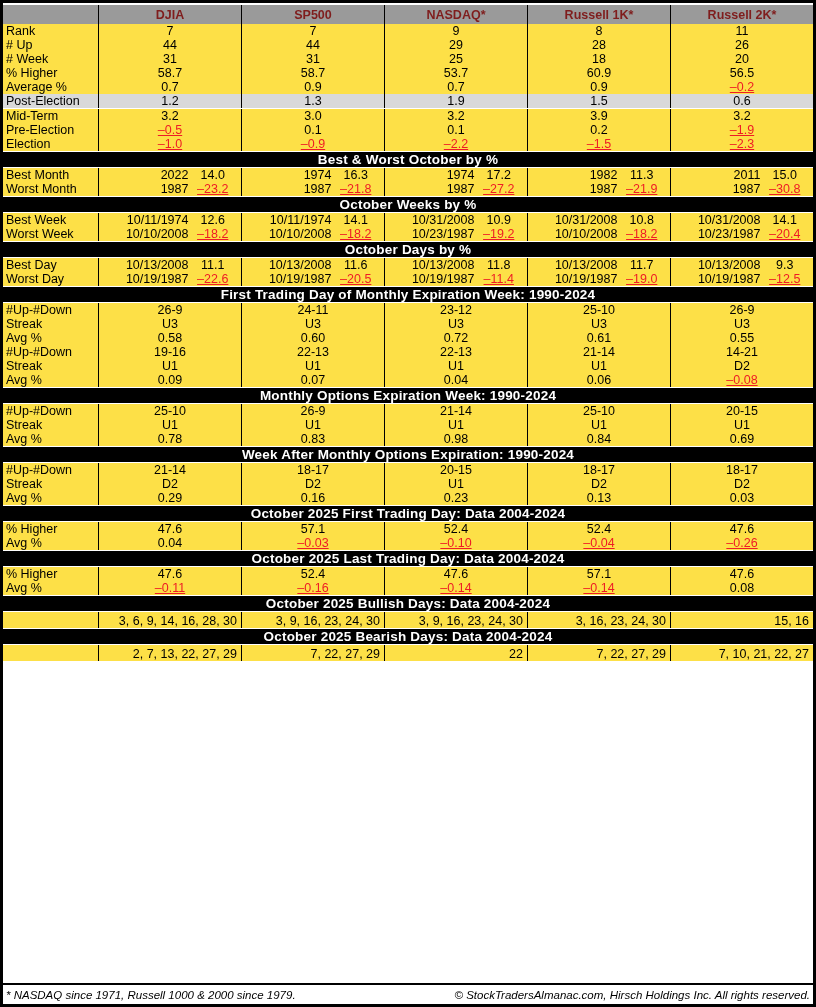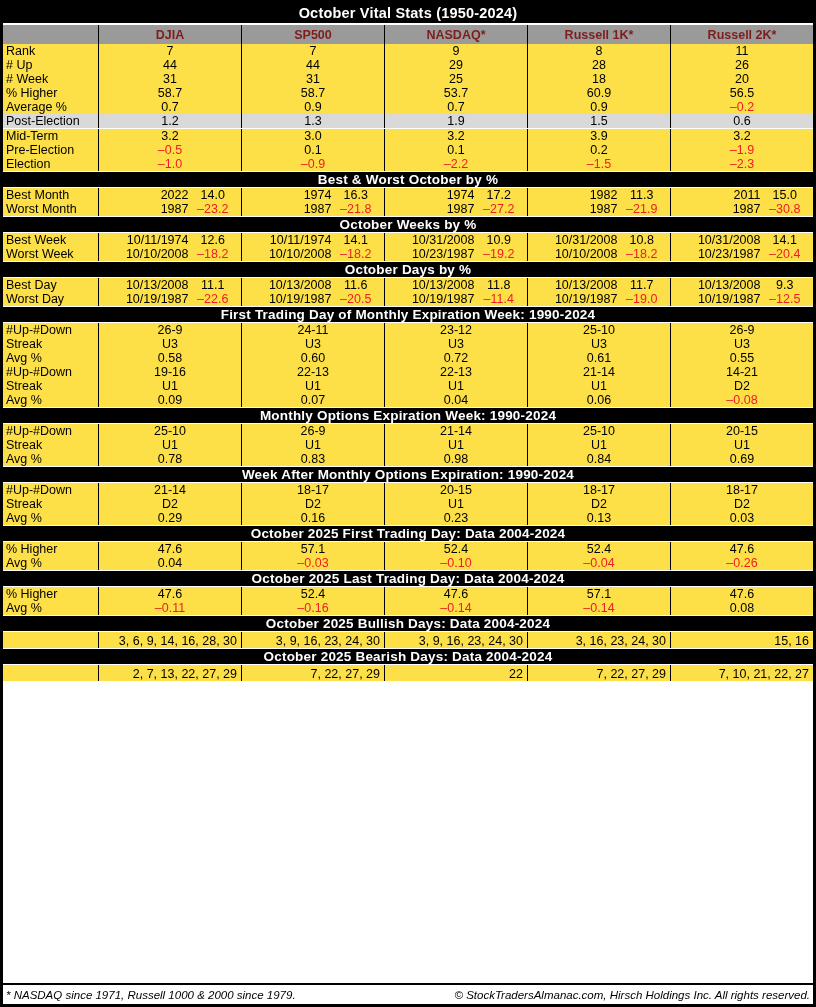--- a/index.html
+++ b/index.html
@@ -67,36 +67,35 @@
     white-space: nowrap;
     overflow: hidden;
   }
   .cell.pair { justify-content: flex-start; }
   .cell.pair .d { width: 63%; text-align: right; }
   .cell.pair .v { flex: 1 1 0; text-align: center; padding-right: 4px; }
   .cell.days {
     justify-content: flex-end; align-items: flex-start;
     padding: 2px 4px 0 0;
   }
-  .neg { color: var(--neg-red, #ee1c25); }
+  .neg { color: var(--neg-red, #ee1c25); text-decoration: underline; }
   .footerbar {
     margin-top: auto;
     flex: 0 0 21px;
     border-top: 2px solid #000;
     display: flex; align-items: center; justify-content: space-between;
     font-size: 11.5px; font-style: italic;
     padding: 0 3px;
     white-space: nowrap;
   }
 </style>
 </head>
 <body>
 
 <div class="sheet">
-  <div class="titlebar">October Vital Stats (1950-2024)</div>
 
   <div class="colheader">
     <div class="labelcell"></div>
     <div class="hcell">DJIA</div>
     <div class="hcell">SP500</div>
     <div class="hcell">NASDAQ*</div>
     <div class="hcell">Russell 1K*</div>
     <div class="hcell">Russell 2K*</div>
   </div>
 

